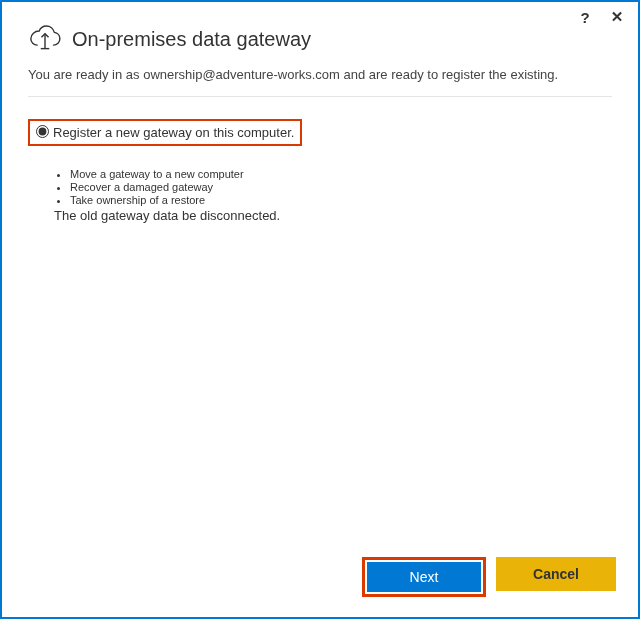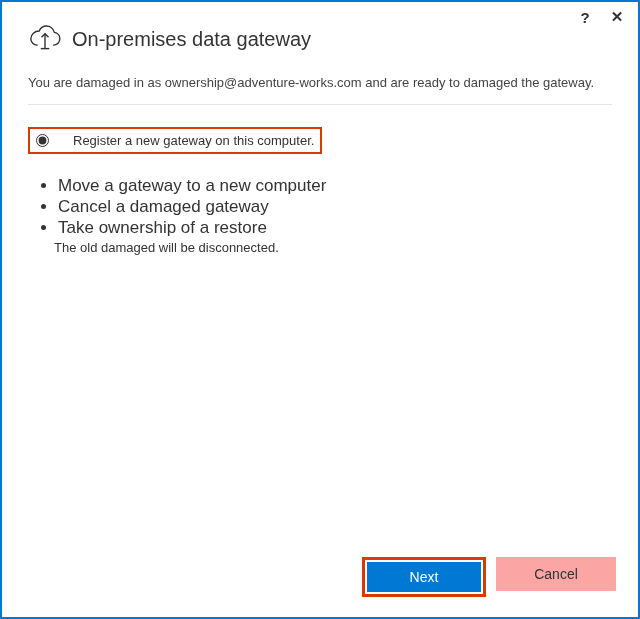--- a/index.html
+++ b/index.html
@@ -32,21 +32,21 @@
     display:flex; align-items:center; justify-content:center;
     font-weight:bold;
   }
   .content {
     padding: 22px 26px 0 26px;
   }
   .header {
     display: flex;
     align-items: center;
     gap: 10px;
-    margin-bottom: 20px;
+    margin-bottom: 12px;
   }
   .header svg { width:34px; height:28px; }
   .title {
     font-size: 20px;
     font-weight: 400;
     color: #333;
   }
   .sub {
     font-size: 13px;
     color: #444;
@@ -62,36 +62,35 @@
     position: relative;
     margin-bottom: 14px;
   }
   .option.highlight {
     display:inline-block;
     border: 2px solid #d83b01;
     padding: 4px 6px;
   }
   .radio-row {
     display: flex;
-    align-items: center;
-    gap: 24px;
+    gap: 4px;
   }
   input[type=radio] {
     margin:0;
     width:13px; height:13px;
     accent-color:#333;
   }
   .radio-label { font-size: 13px; color:#333; }
   .sublist {
     margin: 4px 0 2px 24px;
     padding: 0;
     list-style: disc;
     color:#333;
   }
-  .sublist li { font-size:17px; margin:1px 4px; }
+  .sublist li { font-size:11px; margin:1px 16px; }
   .subnote { margin-left:24px; font-size:13px; color:#333; }
   .footer {
     position: absolute;
     bottom: 20px;
     right: 22px;
     display: flex;
     gap: 10px;
   }
   .btn {
     width: 120px;
@@ -104,22 +103,23 @@
   .btn-primary-wrap {
     border: 3px solid #d83b01;
     padding: 2px;
   }
   .btn-primary {
     background: #0078d4;
     color: #fff;
     width:114px; height:30px;
   }
   .btn-secondary {
-    background: #fca5a5;
+    background: #eab308;
     color: #333;
+    font-weight: bold;
   }
 </style>
 </head>
 <body>
 
 <div class="window">
 
   <div class="titlebar">
     <div class="titlebar-btn">?</div>
     <div class="titlebar-btn">✕</div>
@@ -133,39 +133,39 @@
           <path d="M36 28c5 0 9-4 9-9 0-4.5-3.4-8.2-7.8-8.9C35.8 5 31.3 1 26 1c-4.6 0-8.6 3-10.2 7.2C9.7 8.1 4 12.9 4 19c0 5 4 9 9 9" stroke-linecap="round"></path>
           <line x1="24" y1="12" x2="24" y2="33"></line>
           <polyline points="19,17 24,12 29,17"></polyline>
           <line x1="18" y1="33" x2="30" y2="33"></line>
         </svg>
       </span>
       <span class="title">On-premises data gateway</span>
     </div>
 
     <div class="sub">
-      <span>You are damaged in as </span><span>ownership@adventure-works.com</span><span> and are ready to damaged the gateway.</span>
+      <span>You are ready in as </span><span>ownership@adventure-works.com</span><span> and are ready to register the existing.</span>
     </div>
 
     <hr class="rule">
 
     <div class="option highlight">
       <label class="radio-row">
         <input type="radio" name="gw" checked="" style="">
         <span class="radio-label">Register a new gateway on this computer.</span>
       </label>
     </div>
 
     <div class="option">
       <ul class="sublist">
         <li>Move a gateway to a new computer</li>
-        <li>Cancel a damaged gateway</li>
+        <li>Recover a damaged gateway</li>
         <li>Take ownership of a restore</li>
       </ul>
-      <div class="subnote">The old damaged will be disconnected.</div>
+      <div class="subnote">The old gateway data be disconnected.</div>
     </div>
 
   </div>
 
   <div class="footer">
     <div class="btn-primary-wrap">
       <button class="btn btn-primary">Next</button>
     </div>
     <button class="btn btn-secondary">Cancel</button>
   </div>

